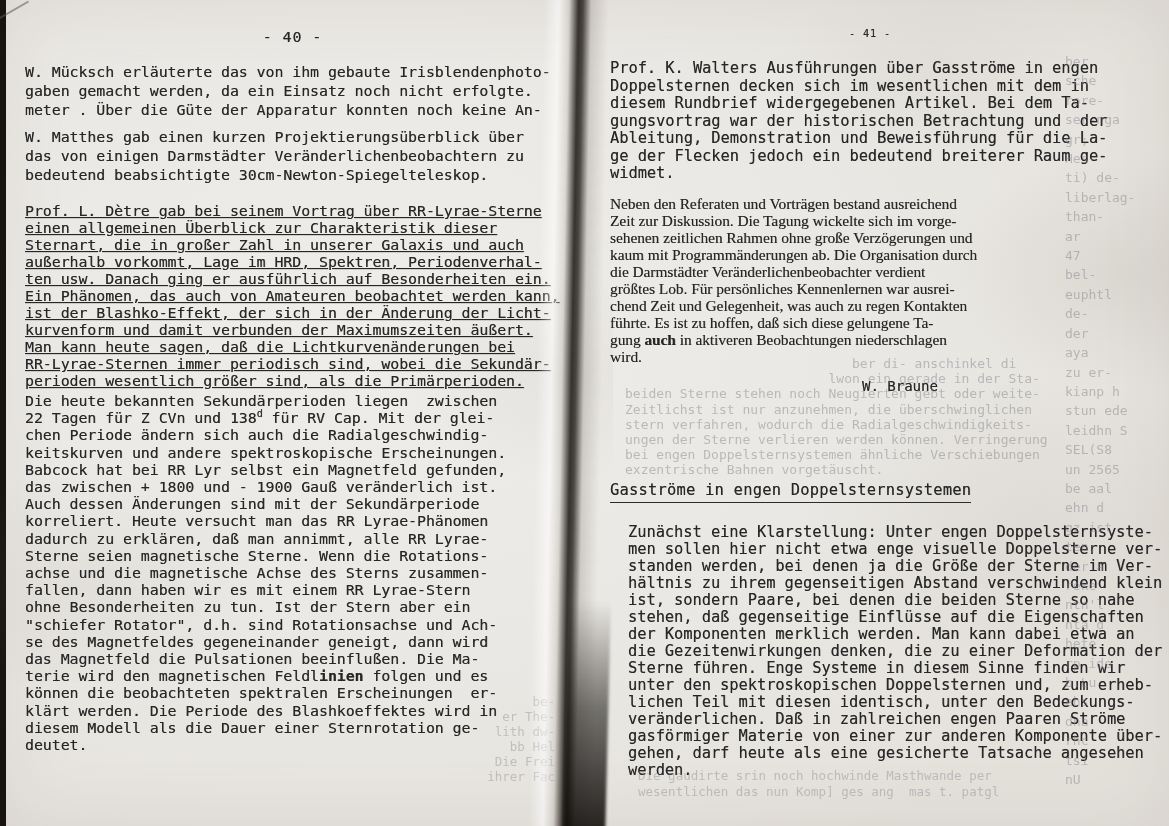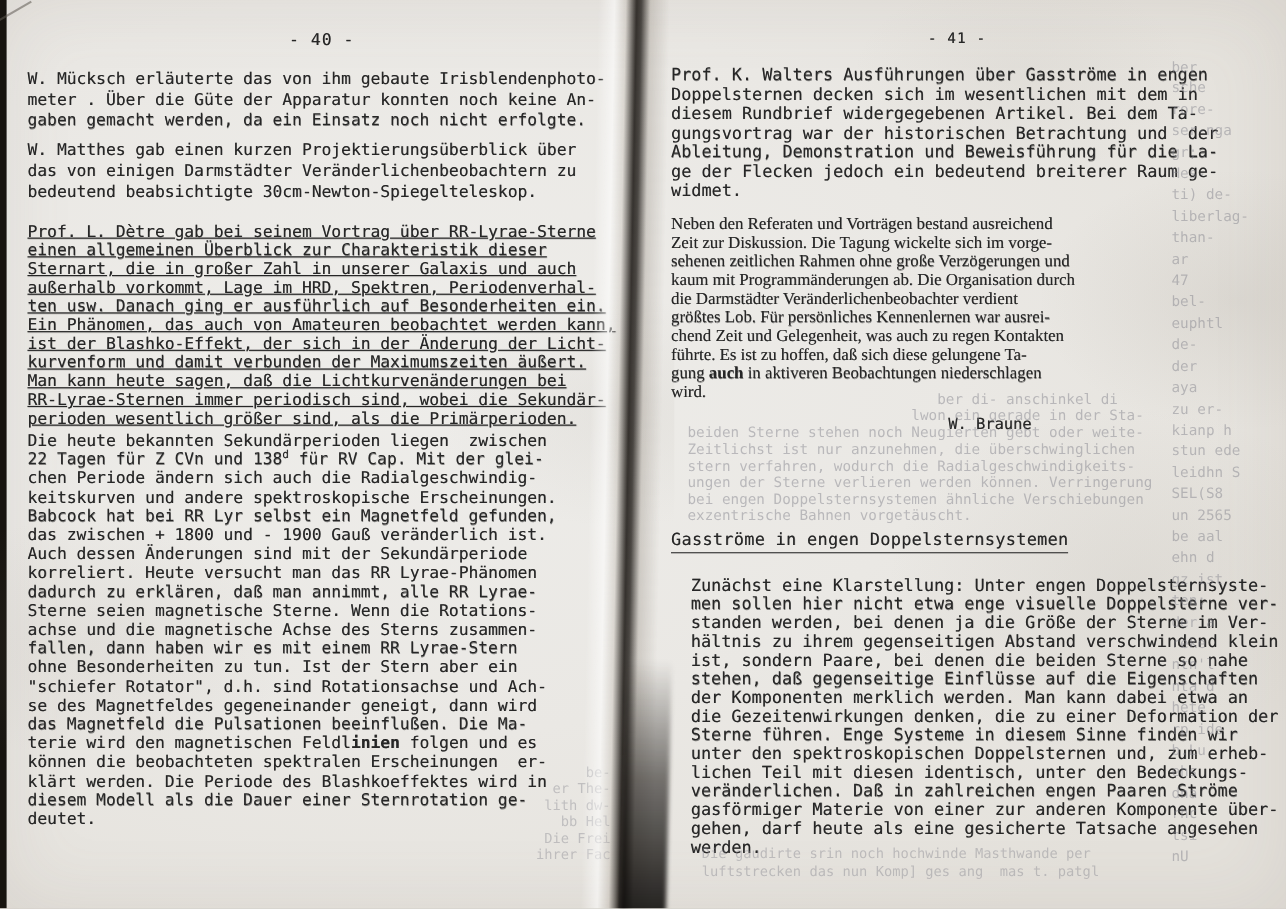--- a/index.html
+++ b/index.html
@@ -16,21 +16,21 @@
   .page-left::before{content:"";position:absolute;inset:0;pointer-events:none;background:
     radial-gradient(ellipse 260px 170px at 14% 86%, rgba(150,142,130,0.10), transparent 70%),
     radial-gradient(ellipse 240px 150px at 92% 55%, rgba(150,142,130,0.09), transparent 70%);}
   .page-right::before{content:"";position:absolute;inset:0;pointer-events:none;background:
     radial-gradient(ellipse 260px 170px at 88% 40%, rgba(148,140,128,0.14), transparent 70%),
     radial-gradient(ellipse 320px 230px at 72% 78%, rgba(148,140,128,0.11), transparent 70%),
     radial-gradient(ellipse 220px 130px at 55% 10%, rgba(148,140,128,0.08), transparent 70%);}
   .pageno{position:absolute;top:28px;font-size:14.8px;letter-spacing:1px;
     text-shadow:0.3px 0.3px 0.4px rgba(25,25,25,0.55);}
   .page-left .pageno{left:25px;width:535px;text-align:center;}
-  .page-right .pageno{left:10px;width:520px;text-align:center;font-size:13px;}
+  .page-right .pageno{left:10px;width:520px;text-align:center;font-size:10px;}
   .para{position:absolute;font-size:14.8px;line-height:19px;white-space:pre;
     text-shadow:0.3px 0.3px 0.4px rgba(25,25,25,0.5);}
   .page-right .para{font-size:15.3px;}
   .lh17{line-height:17px;}
   .lh172{line-height:17.2px;}
   .lh175{line-height:17.5px;}
   .p-l1{left:25px;top:62px;}
   .p-l2{left:25px;top:127px;}
   .p-l3{left:25px;top:202px;text-decoration:underline;}
   .p-l4{left:25px;top:392px;}
@@ -68,37 +68,37 @@
 </head>
 <body>
 
 <div id="scan">
 
   <div class="edge-left"></div>
   <div class="crease"></div>
 
   <div class="page page-left">
     <div class="pageno">- 40 -</div>
-    <div class="para p-l1"><div class="line">W. Mücksch erläuterte das von ihm gebaute Irisblendenphoto-</div><div class="line">meter . Über die Güte der Apparatur konnten noch keine An-</div><div class="line">gaben gemacht werden, da ein Einsatz noch nicht erfolgte.</div></div>
+    <div class="para p-l1"><div class="line">W. Mücksch erläuterte das von ihm gebaute Irisblendenphoto-</div><div class="line">gaben gemacht werden, da ein Einsatz noch nicht erfolgte.</div><div class="line">meter . Über die Güte der Apparatur konnten noch keine An-</div></div>
     <div class="para p-l2"><div class="line">W. Matthes gab einen kurzen Projektierungsüberblick über</div><div class="line">das von einigen Darmstädter Veränderlichenbeobachtern zu</div><div class="line">bedeutend beabsichtigte 30cm-Newton-Spiegelteleskop.</div></div>
     <div class="para p-l3 lh17"><div class="line">Prof. L. Dètre gab bei seinem Vortrag über RR-Lyrae-Sterne</div><div class="line">einen allgemeinen Überblick zur Charakteristik dieser</div><div class="line">Sternart, die in großer Zahl in unserer Galaxis und auch</div><div class="line">außerhalb vorkommt, Lage im HRD, Spektren, Periodenverhal-</div><div class="line">ten usw. Danach ging er ausführlich auf Besonderheiten ein.</div><div class="line">Ein Phänomen, das auch von Amateuren beobachtet werden kann,</div><div class="line">ist der Blashko-Effekt, der sich in der Änderung der Licht-</div><div class="line">kurvenform und damit verbunden der Maximumszeiten äußert.</div><div class="line">Man kann heute sagen, daß die Lichtkurvenänderungen bei</div><div class="line">RR-Lyrae-Sternen immer periodisch sind, wobei die Sekundär-</div><div class="line">perioden wesentlich größer sind, als die Primärperioden.</div></div>
     <div class="para p-l4 lh172"><div class="line">Die heute bekannten Sekundärperioden liegen  zwischen</div><div class="line">22 Tagen für Z CVn und 138<sup>d</sup> für RV Cap. Mit der glei-</div><div class="line">chen Periode ändern sich auch die Radialgeschwindig-</div><div class="line">keitskurven und andere spektroskopische Erscheinungen.</div><div class="line">Babcock hat bei RR Lyr selbst ein Magnetfeld gefunden,</div><div class="line">das zwischen + 1800 und - 1900 Gauß veränderlich ist.</div><div class="line">Auch dessen Änderungen sind mit der Sekundärperiode</div><div class="line">korreliert. Heute versucht man das RR Lyrae-Phänomen</div><div class="line">dadurch zu erklären, daß man annimmt, alle RR Lyrae-</div><div class="line">Sterne seien magnetische Sterne. Wenn die Rotations-</div><div class="line">achse und die magnetische Achse des Sterns zusammen-</div><div class="line">fallen, dann haben wir es mit einem RR Lyrae-Stern</div><div class="line">ohne Besonderheiten zu tun. Ist der Stern aber ein</div><div class="line">"schiefer Rotator", d.h. sind Rotationsachse und Ach-</div><div class="line">se des Magnetfeldes gegeneinander geneigt, dann wird</div><div class="line">das Magnetfeld die Pulsationen beeinflußen. Die Ma-</div><div class="line">terie wird den magnetischen Feldl<b>inien</b> folgen und es</div><div class="line">können die beobachteten spektralen Erscheinungen  er-</div><div class="line">klärt werden. Die Periode des Blashkoeffektes wird in</div><div class="line">diesem Modell als die Dauer einer Sternrotation ge-</div><div class="line">deutet.</div></div>
     <div class="bleed bleed-left"><div class="line">be-</div><div class="line">er The-</div><div class="line">lith dw-</div><div class="line">bb Hel</div><div class="line">Die Frei</div><div class="line">ihrer Fac</div></div>
   </div>
 
   <div class="page page-right">
     <div class="pageno">- 41 -</div>
     <div class="para p-r1 lh175"><div class="line">Prof. K. Walters Ausführungen über Gasströme in engen</div><div class="line">Doppelsternen decken sich im wesentlichen mit dem in</div><div class="line">diesem Rundbrief widergegebenen Artikel. Bei dem Ta-</div><div class="line">gungsvortrag war der historischen Betrachtung und  der</div><div class="line">Ableitung, Demonstration und Beweisführung für die La-</div><div class="line">ge der Flecken jedoch ein bedeutend breiterer Raum ge-</div><div class="line">widmet.</div></div>
     <div class="para p-r2 lh17"><div class="line">Neben den Referaten und Vorträgen bestand ausreichend</div><div class="line">Zeit zur Diskussion. Die Tagung wickelte sich im vorge-</div><div class="line">sehenen zeitlichen Rahmen ohne große Verzögerungen und</div><div class="line">kaum mit Programmänderungen ab. Die Organisation durch</div><div class="line">die Darmstädter Veränderlichenbeobachter verdient</div><div class="line">größtes Lob. Für persönliches Kennenlernen war ausrei-</div><div class="line">chend Zeit und Gelegenheit, was auch zu regen Kontakten</div><div class="line">führte. Es ist zu hoffen, daß sich diese gelungene Ta-</div><div class="line">gung <b>auch</b> in aktiveren Beobachtungen niederschlagen</div><div class="line">wird.</div></div>
     <div class="signature">W. Braune</div>
     <div class="bleed bleed-mid"><div class="line">                             ber di- anschinkel di</div><div class="line">                          lwon ein gerade in der Sta-</div><div class="line">beiden Sterne stehen noch Neugierten gebt oder weite-</div><div class="line">Zeitlichst ist nur anzunehmen, die überschwinglichen</div><div class="line">stern verfahren, wodurch die Radialgeschwindigkeits-</div><div class="line">ungen der Sterne verlieren werden können. Verringerung</div><div class="line">bei engen Doppelsternsystemen ähnliche Verschiebungen</div><div class="line">exzentrische Bahnen vorgetäuscht.</div></div>
     <div class="heading-wrap">
       <span class="heading">Gasströme in engen Doppelsternsystemen</span>
     </div>
     <div class="para p-r3 lh17"><div class="line">Zunächst eine Klarstellung: Unter engen Doppelsternsyste-</div><div class="line">men sollen hier nicht etwa enge visuelle Doppelsterne ver-</div><div class="line">standen werden, bei denen ja die Größe der Sterne im Ver-</div><div class="line">hältnis zu ihrem gegenseitigen Abstand verschwindend klein</div><div class="line">ist, sondern Paare, bei denen die beiden Sterne so nahe</div><div class="line">stehen, daß gegenseitige Einflüsse auf die Eigenschaften</div><div class="line">der Komponenten merklich werden. Man kann dabei etwa an</div><div class="line">die Gezeitenwirkungen denken, die zu einer Deformation der</div><div class="line">Sterne führen. Enge Systeme in diesem Sinne finden wir</div><div class="line">unter den spektroskopischen Doppelsternen und, zum erheb-</div><div class="line">lichen Teil mit diesen identisch, unter den Bedeckungs-</div><div class="line">veränderlichen. Daß in zahlreichen engen Paaren Ströme</div><div class="line">gasförmiger Materie von einer zur anderen Komponente über-</div><div class="line">gehen, darf heute als eine gesicherte Tatsache angesehen</div><div class="line">werden.</div></div>
     <div class="bleed bleed-edge"><div class="line">ber</div><div class="line">sche</div><div class="line">rore-</div><div class="line">ser-nga</div><div class="line">gr;</div><div class="line">Hes-</div><div class="line">ti) de-</div><div class="line">liberlag-</div><div class="line">than-</div><div class="line">ar</div><div class="line">47</div><div class="line">bel-</div><div class="line">euphtl</div><div class="line">de-</div><div class="line">der</div><div class="line">aya</div><div class="line">zu er-</div><div class="line">kianp h</div><div class="line">stun ede</div><div class="line">leidhn S</div><div class="line">SEL(S8</div><div class="line">un 2565</div><div class="line">be aal</div><div class="line">ehn d</div><div class="line">gz ist</div><div class="line">ten;</div><div class="line">der a</div><div class="line">reke</div><div class="line">ntn'l</div><div class="line">nta d</div><div class="line">hete</div><div class="line">rp ide</div><div class="line">b.Lu</div><div class="line">ehs</div><div class="line">dna</div><div class="line">rhc</div><div class="line">tsi</div><div class="line">nU</div></div>
-    <div class="bleed bleed-bottom"><div class="line">Die gaudirte srin noch hochwinde Masthwande per</div><div class="line">luftstrecken das nun Komp] ges ang  mas t. patgl</div></div>
+    <div class="bleed bleed-bottom"><div class="line">Die gaudirte srin noch hochwinde Masthwande per</div><div class="line">wesentlichen das nun Komp] ges ang  mas t. patgl</div></div>
   </div>
 
   <div class="gutter"></div>
   <div class="gutter-bottom"></div>
 
 </div>
 
 </body></html>

